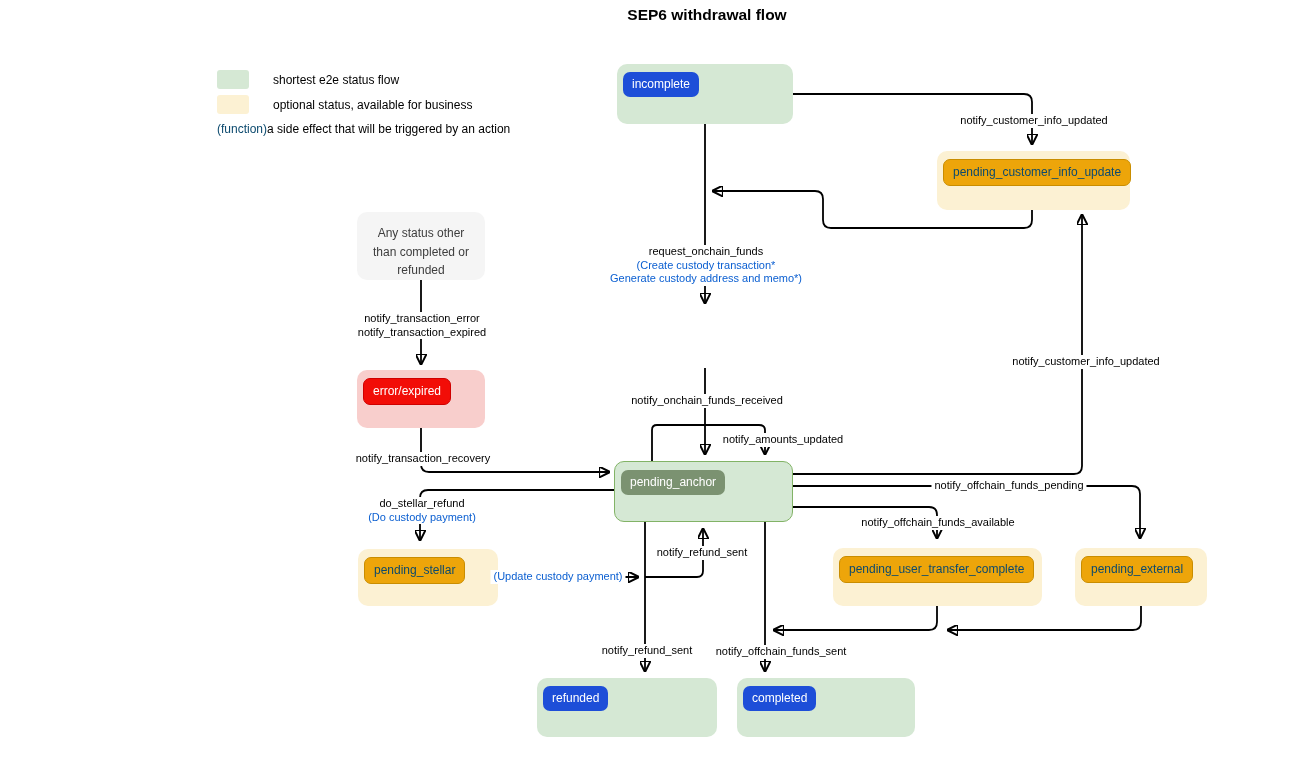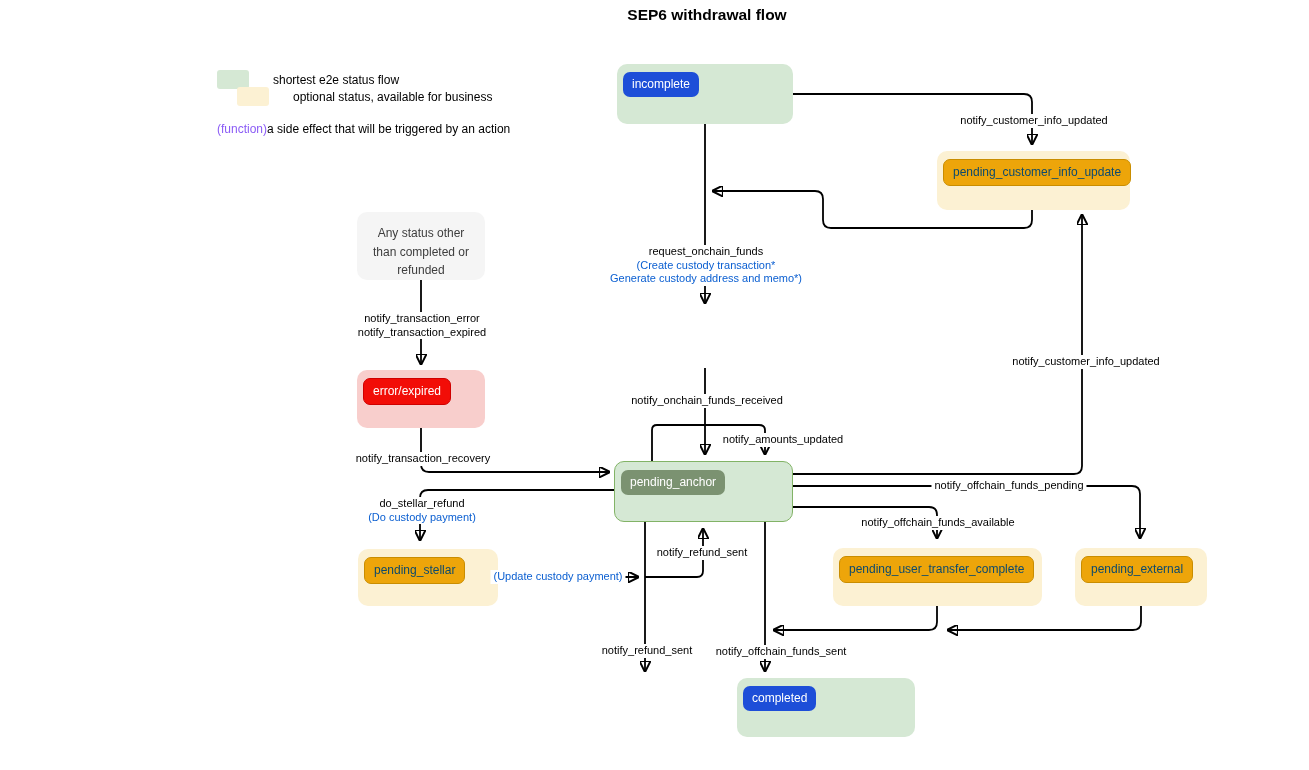--- a/index.html
+++ b/index.html
@@ -44,40 +44,40 @@
   #n-pext{left:1075px;top:548px;width:132px;height:58px;}
   #n-refunded{left:537px;top:678px;width:180px;height:59px;}
   #n-completed{left:737px;top:678px;width:178px;height:59px;}
   
   .elbl{
     position:absolute;transform:translateX(-50%);background:#ffffff;
     font-size:11px;line-height:13.5px;white-space:nowrap;text-align:center;
     padding:0 3px;
   }
   .blue{color:#0b5fd1;}
-  .lightblue{color:#8b5cf6;}
+  .lightblue{color:#0c4a6e;}
   #l-cust-top{left:1034px;top:114px;}
   #l-request{left:706px;top:245px;}
   #l-txnerr{left:422px;top:312px;}
   #l-onchain-recv{left:707px;top:394px;}
   #l-amounts{left:783px;top:433px;}
   #l-recovery{left:423px;top:452px;}
   #l-dostellar{left:422px;top:497px;}
   #l-update{left:558px;top:570px;}
   #l-refund-up{left:702px;top:546px;}
   #l-refund-dn{left:647px;top:644px;}
   #l-offchain-sent{left:781px;top:645px;}
   #l-offchain-pend{left:1009px;top:479px;}
   #l-offchain-avail{left:938px;top:516px;}
   #l-cust-right{left:1086px;top:355px;}
   
   .legend{position:absolute;left:217px;top:70px;width:330px;}
   .legend-row{position:absolute;display:flex;align-items:center;}
   #lg-row1{left:0;top:0;}
-  #lg-row2{left:0;top:17px;margin-left:20px;}
+  #lg-row2{left:0;top:25px;}
   #lg-row3{left:0;top:52px;font-size:12px;white-space:nowrap;}
   .swatch{width:32px;height:19px;border-radius:3px;margin-right:24px;}
   .sw-green{background:#d5e8d4;}
   .sw-yellow{background:#fcf1d3;}
   .legend-row .lbl{font-size:12px;white-space:nowrap;}
 </style>
 </head>
 <body>
 
 <div id="canvas">
@@ -150,20 +150,23 @@
   </div>
 
   <div class="node k-yellow" id="n-putc">
     <div class="chip">pending_user_transfer_complete</div>
   </div>
 
   <div class="node k-yellow" id="n-pext">
     <div class="chip">pending_external</div>
   </div>
 
+  <div class="node k-green" id="n-refunded">
+    <div class="chip">refunded</div>
+  </div>
 
   <div class="node k-green" id="n-completed">
     <div class="chip">completed</div>
   </div>
 
   <div class="elbl" id="l-cust-top">notify_customer_info_updated</div>
 
   <div class="elbl" id="l-request">
     <span>request_onchain_funds</span><br>
     <span class="blue">(Create custody transaction*</span><br>

